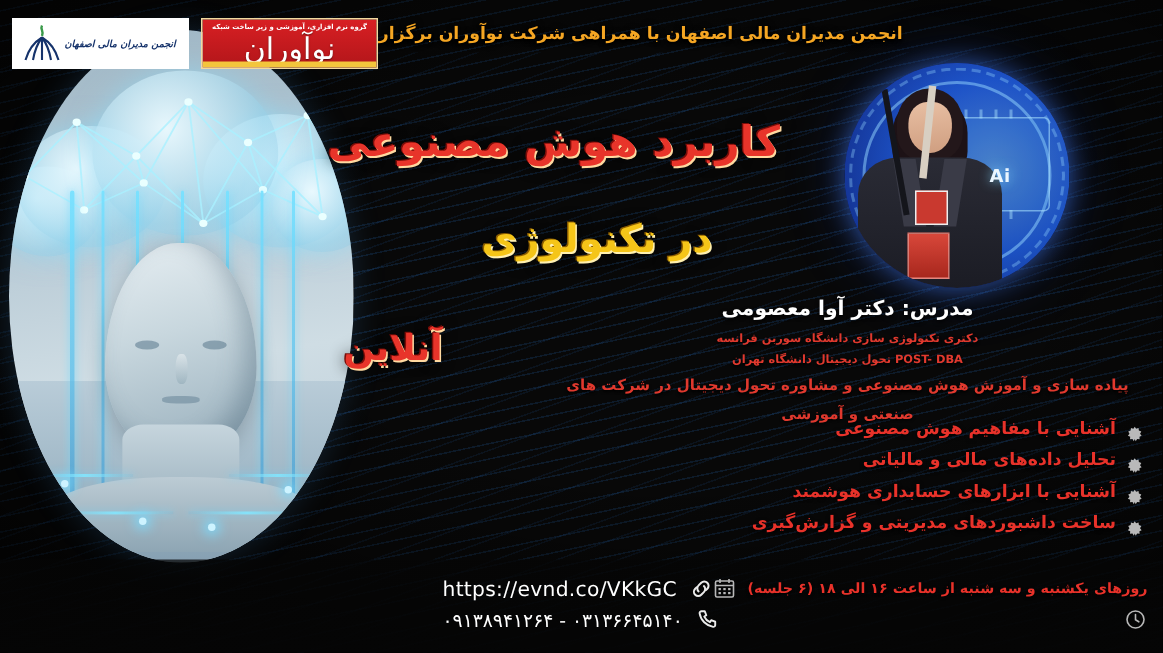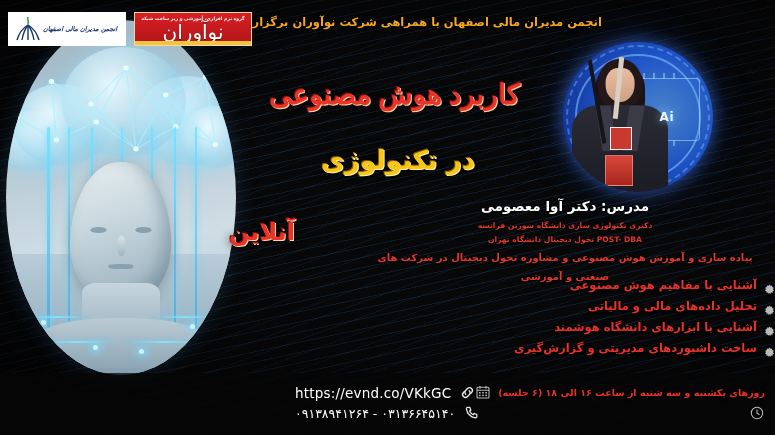--- a/index.html
+++ b/index.html
@@ -260,21 +260,20 @@
   }
 
   
   .headline { position:absolute; z-index:9; text-align:center; white-space:nowrap; }
   .hl-1 {
     right:255px; top:78px;
     font-size:28px; font-weight:bold;
     color:#e8342a;
     text-shadow:1px 1px 0 #ffd9a0, -1px -1px 0 #7a0d08, 0 0 10px rgba(0,0,0,.9);
     letter-spacing:.3px;
-    font-family:Liberation Serif, serif;
   }
   .hl-2 {
     right:300px; top:145px;
     font-size:26px; font-weight:bold;
     color:#f5c518;
     text-shadow:1px 1px 0 #fff0b0, -1px -1px 0 #8a5c00, 0 0 10px rgba(0,0,0,.9);
   }
   .hl-3 {
     right:480px; top:218px;
     font-size:24px; font-weight:bold;
@@ -294,22 +293,22 @@
   }
   .ins-cred {
     color:#e0392e; font-size:7.6px; font-weight:bold;
     line-height:1.9;
     text-shadow:0 1px 2px #000;
   }
   .ins-cred.wide { font-size:10px; }
 
   
   .bullets {
-    position:absolute; right:0; top:278px;
-    width:400px; z-index:9;text-decoration:underline;
+    position:absolute; right:13px; top:278px;
+    width:400px; z-index:9;
   }
   .bullet-row {
     display:flex; align-items:center; justify-content:flex-start;
     gap:7px; margin-bottom:7px;
   }
   .bullet-icon {
     flex:0 0 auto; width:11px; height:11px;
     display:inline-block; position:relative; opacity:.85;
   }
   .bullet-text {
@@ -514,21 +513,21 @@
       </span>
       <span class="bullet-text">تحلیل داده‌های مالی و مالیاتی</span>
     </div>
     <div class="bullet-row">
       <span class="bullet-icon">
         <svg viewBox="0 0 24 24" width="11" height="11" fill="#d9d9d9">
           <path d="M12 8.5a3.5 3.5 0 100 7 3.5 3.5 0 000-7zm0 5.4a1.9 1.9 0 110-3.8 1.9 1.9 0 010 3.8z"></path>
           <path d="M12 1l2 3 3.5-1 .5 3.6L21.5 8l-1.8 3.2L22 14l-3.2 1.6.3 3.6-3.6-.4L13.4 22 12 19l-1.4 3-1.9-3.2-3.6.4.3-3.6L2 14l2.3-2.8L2.5 8l3.5-1.4.5-3.6L10 4z"></path>
         </svg>
       </span>
-      <span class="bullet-text">آشنایی با ابزارهای دانشگاه هوشمند</span>
+      <span class="bullet-text">آشنایی با ابزارهای حسابداری هوشمند</span>
     </div>
     <div class="bullet-row">
       <span class="bullet-icon">
         <svg viewBox="0 0 24 24" width="11" height="11" fill="#d9d9d9">
           <path d="M12 8.5a3.5 3.5 0 100 7 3.5 3.5 0 000-7zm0 5.4a1.9 1.9 0 110-3.8 1.9 1.9 0 010 3.8z"></path>
           <path d="M12 1l2 3 3.5-1 .5 3.6L21.5 8l-1.8 3.2L22 14l-3.2 1.6.3 3.6-3.6-.4L13.4 22 12 19l-1.4 3-1.9-3.2-3.6.4.3-3.6L2 14l2.3-2.8L2.5 8l3.5-1.4.5-3.6L10 4z"></path>
         </svg>
       </span>
       <span class="bullet-text">ساخت داشبوردهای مدیریتی و گزارش‌گیری</span>
     </div>

